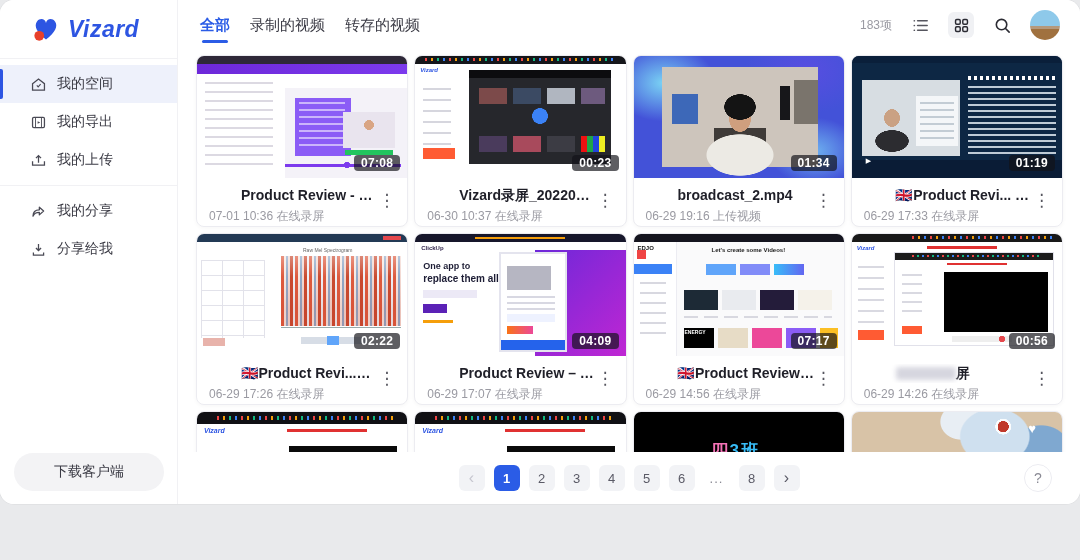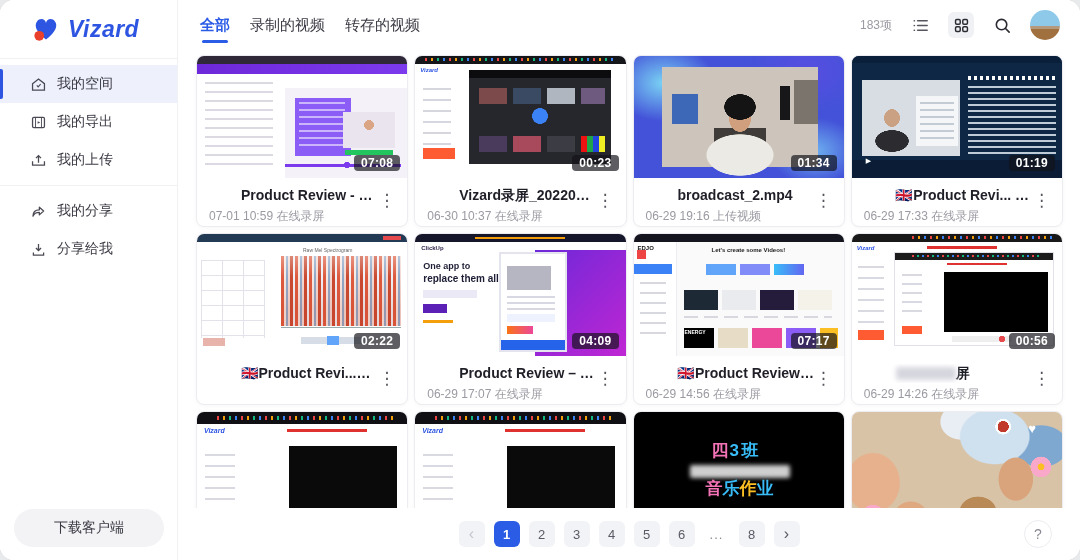--- a/index.html
+++ b/index.html
@@ -3,21 +3,21 @@
 <meta charset="utf-8">
 <style>
   * { margin:0; padding:0; box-sizing:border-box; }
   html,body { width:1080px; height:560px; }
   body {
     background:#e9eaec;
     font-family:"Liberation Sans","DejaVu Sans",sans-serif;
     overflow:hidden;
   }
   .app {
-    position:relative; width:1080px; height:560px;
+    position:relative; width:1080px; height:504px;
     background:#fff; border-radius:14px; overflow:hidden;
     box-shadow:0 0 0 1px rgba(0,0,0,.03);
   }
 
   
   .sidebar {
     position:absolute; left:0; top:0; bottom:0; width:178px;
     background:#fff; border-right:1px solid #f1f1f4; z-index:6;
   }
   .logo-row { display:flex; align-items:center; gap:6px; padding:14px 0 14px 30px; }
@@ -406,21 +406,21 @@
     </div>
 
     <div class="grid">
   <div class="card">
     <div class="thumb th-purple-editor">
       <span class="duration">07:08</span>
     </div>
     <div class="info">
       <div class="title"><span class="t-prefix">Product Review - </span><span class="t-blur" style="width: 68px;"></span><span class="t-suffix"></span></div>
       <div class="kebab">⋮</div>
-      <div class="date">07-01 10:59 在线录屏</div>
+      <div class="date">07-01 10:36 在线录屏</div>
     </div>
   </div>
 
   <div class="card">
     <div class="thumb th-vizard-player">
       <span class="duration">00:23</span>
     <span class="tl tl-vz">Vizard</span>
           </div>
     <div class="info">
       <div class="title"><span class="t-prefix">Vizard录屏_20220630_10_37</span><span class="t-suffix"></span></div>
@@ -453,20 +453,21 @@
   </div>
 
   <div class="card">
     <div class="thumb th-spectro">
       <span class="duration">02:22</span>
     <span class="tl tl-raw">Raw Mel Spectrogram</span>
           </div>
     <div class="info">
       <div class="title"><span class="t-prefix">🇬🇧Product Revi...</span><span class="t-blur" style="width: 70px;"></span></div>
       <div class="kebab">⋮</div>
+      <div class="date">06-29 17:26 在线录屏</div>
     </div>
   </div>
 
   <div class="card">
     <div class="thumb th-clickup">
       <span class="duration">04:09</span>
     <span class="tl tl-cu">ClickUp</span>
             <span class="tl tl-one1">One app to</span>
             <span class="tl tl-one2">replace them all</span>
           </div>

